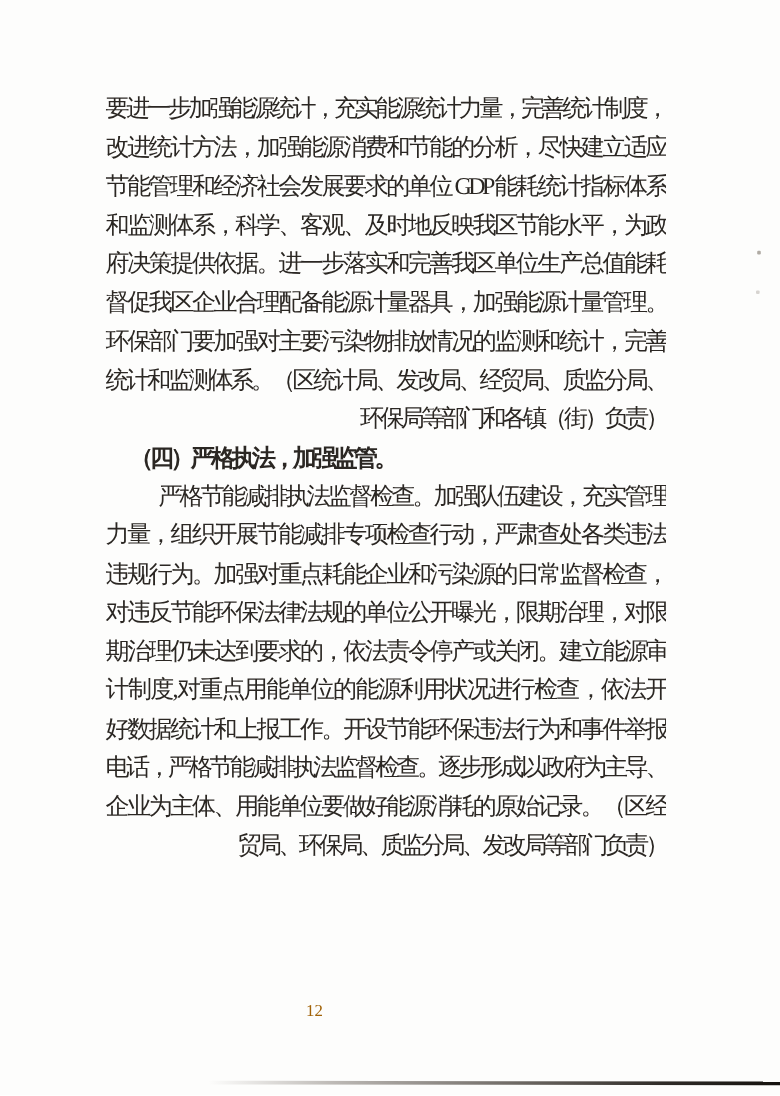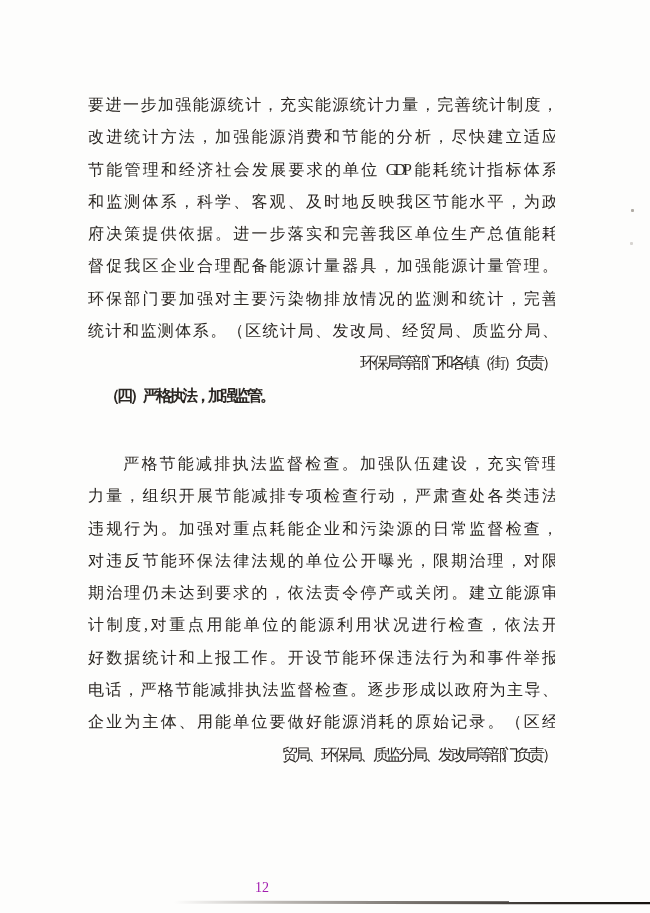--- a/index.html
+++ b/index.html
@@ -12,60 +12,59 @@
     width: 650px;
     height: 913px;
     background: #fdfdfc;
     overflow: hidden;
     font-family: "Liberation Serif", "DejaVu Serif", serif;
     color: #2b2723;
   }
   .text-block {
     position: absolute;
     left: 88px;
-    top: 89px;
+    top: 75px;
     width: 467px;
-    font-size: 16px;
+    font-size: 20px;
     letter-spacing: -3px;
   }
   .line {
     height: 32.3px;
     line-height: 32.3px;
     white-space: normal;
     overflow: hidden;
   }
   .line.just {
     text-align: justify;
     text-align-last: justify;
   }
   .line.indent-just {
     text-align: justify;
     text-align-last: justify;
     text-indent: 2.2em;
-    margin-top: 36px;
   }
   .line.end {
     text-align: right;
   }
   .line.heading {
     font-weight: bold;
     text-align: left;
     text-indent: 1.0em;
   }
   .page-number {
     position: absolute;
-    top: 879px;
+    top: 835px;
     left: 246px;
     width: 32px;
     height: 18px;
     line-height: 18px;
     text-align: center;
     font-size: 14px;
     letter-spacing: 0;
-    color: #a21caf;
+    color: #a16207;
   }
   .scan-line {
     position: absolute;
     top: 901px;
     left: 174px;
     width: 476px;
     height: 2.5px;
     background: linear-gradient(to right,
       rgba(120, 110, 100, 0) 0%,
       rgba(110, 102, 94, 0.45) 22%,

